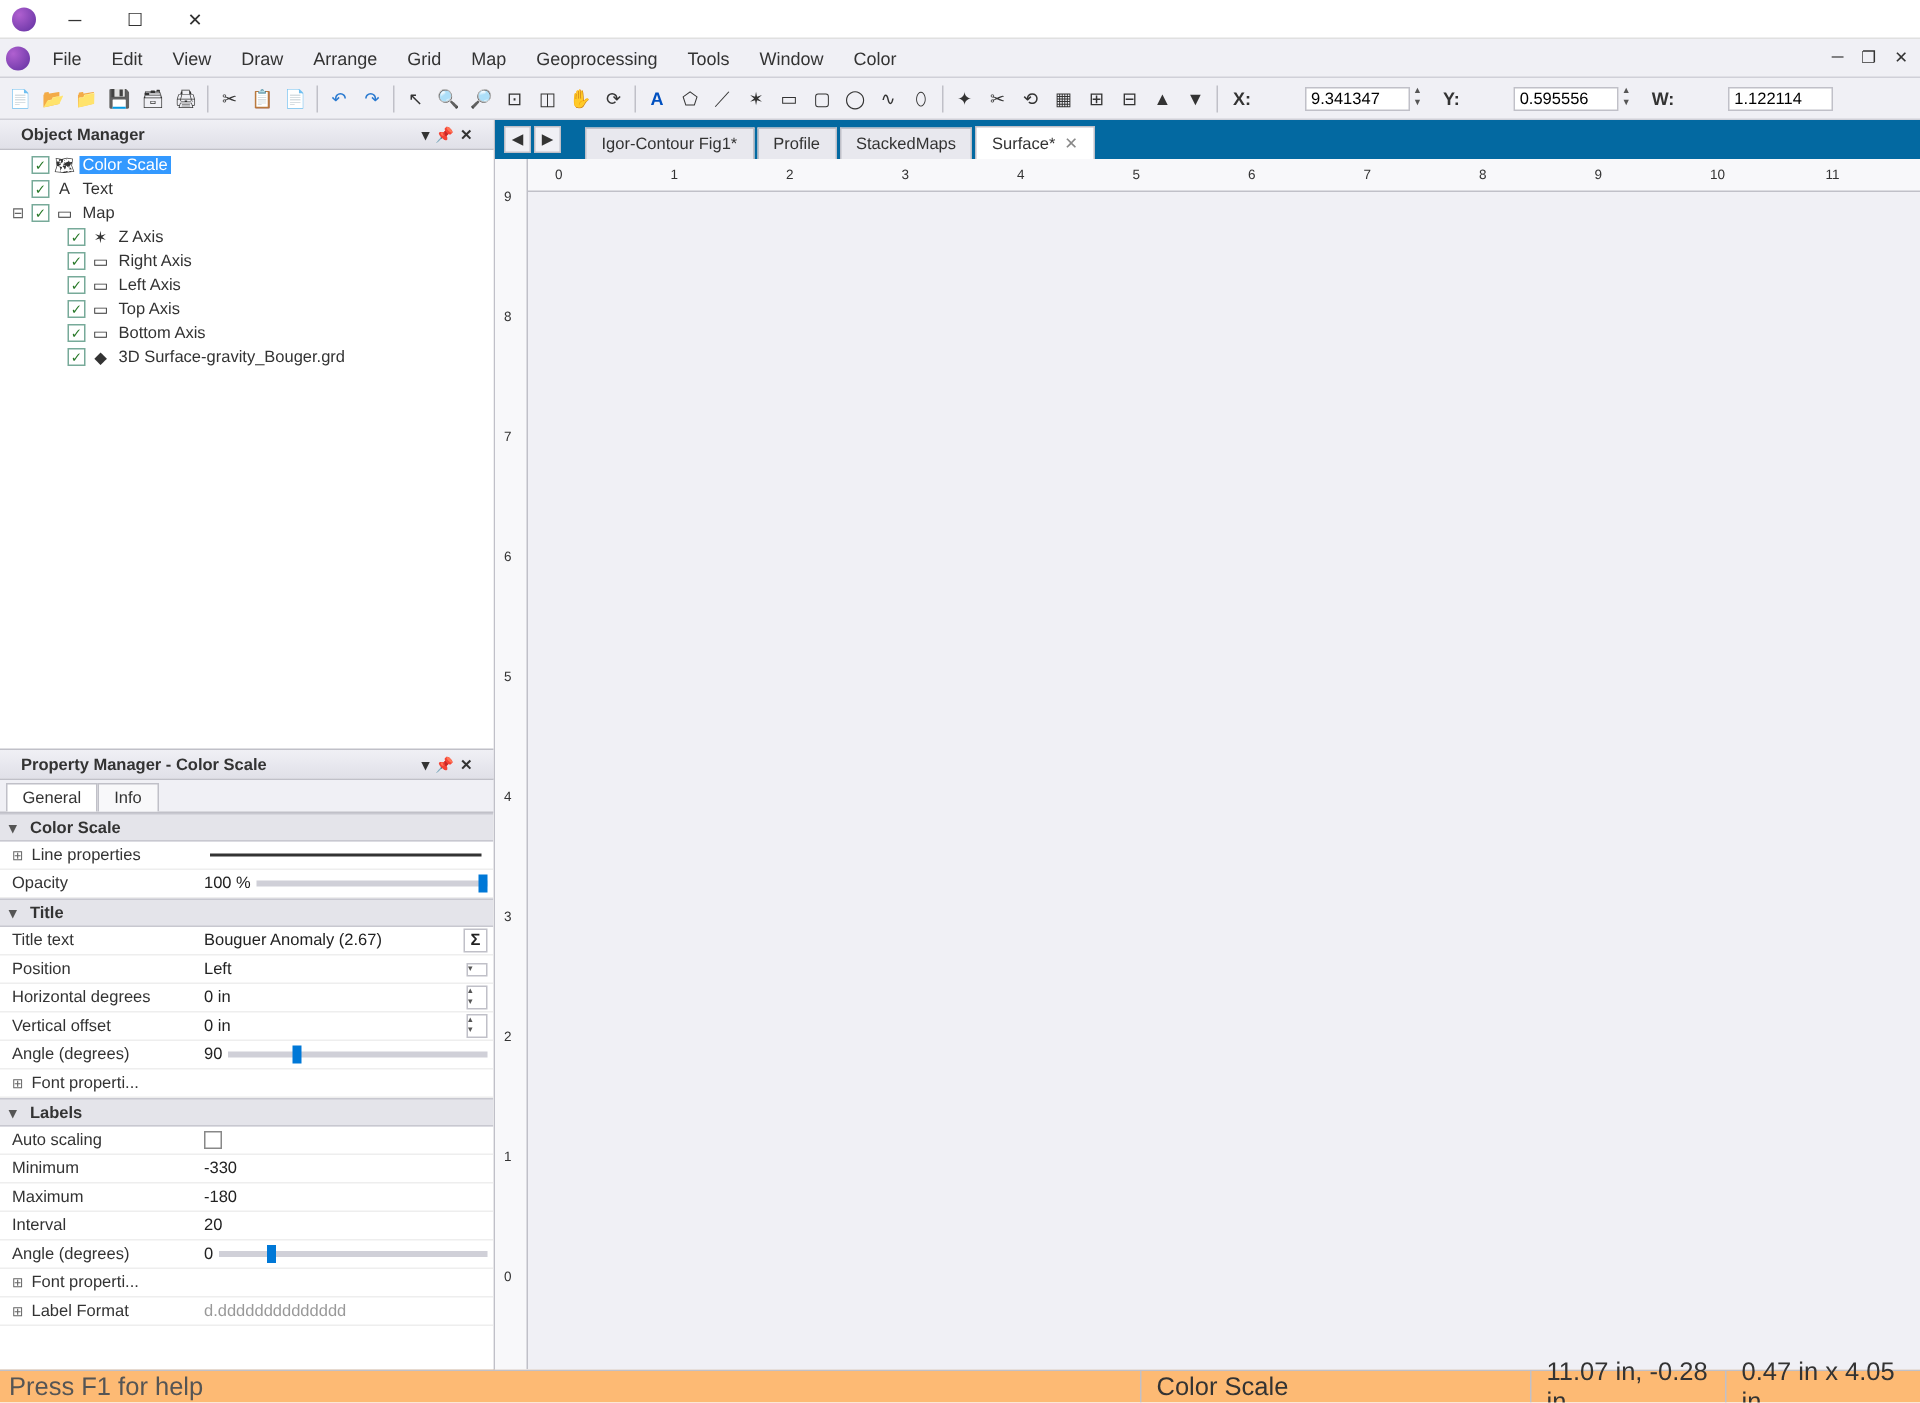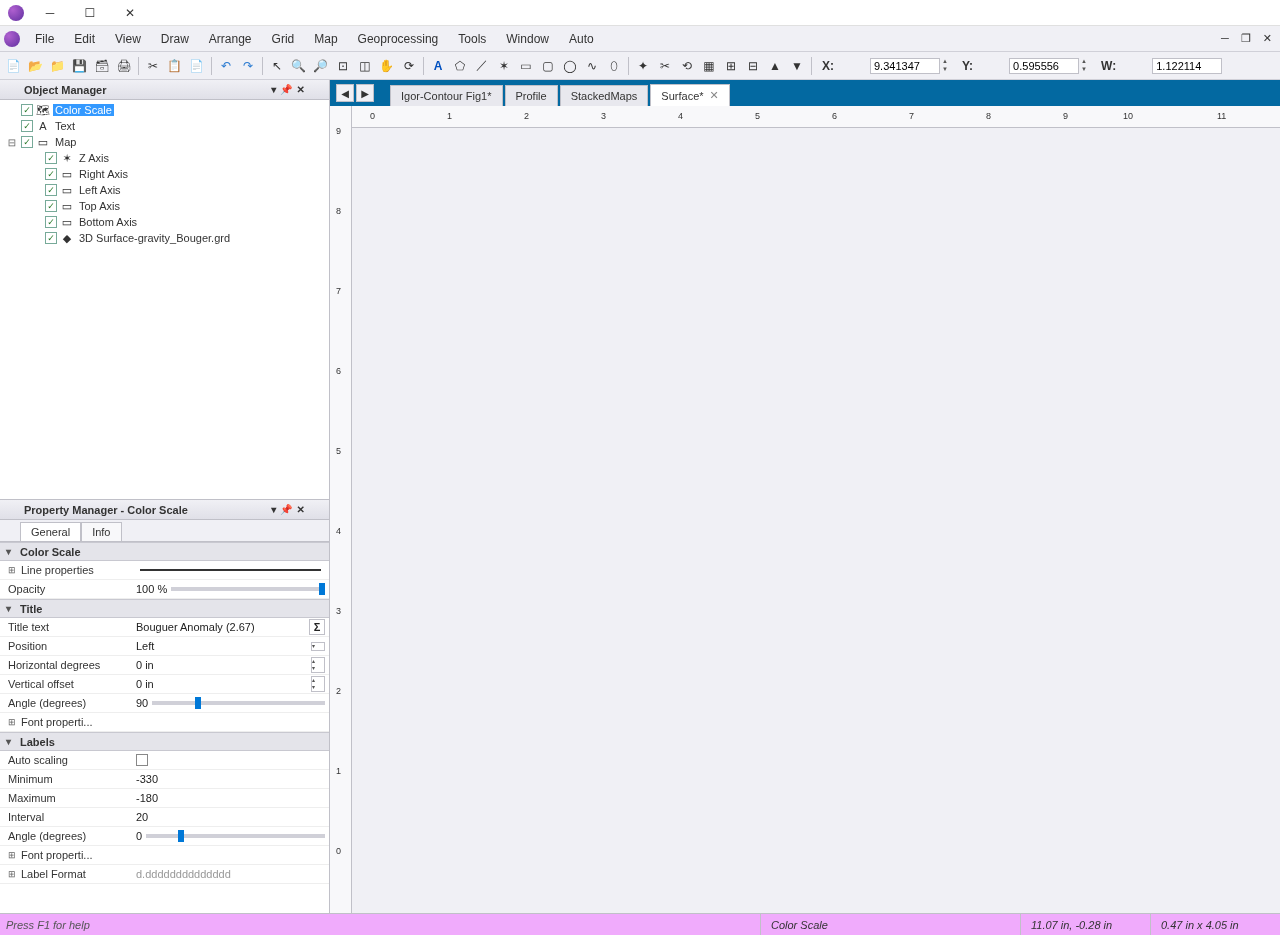--- a/index.html
+++ b/index.html
@@ -14,32 +14,32 @@
 .mdi-controls { margin-left: auto; display: flex; gap: 4px; font-size: 11px; color: #333; }
 .mdi-controls span { cursor: pointer; padding: 2px 4px; }
 .toolbar { height: 28px; background: #f0f0f5; display: flex; align-items: center; padding: 0 4px; gap: 2px; border-bottom: 1px solid #d0d0d8; }
 .tb-btn { width: 20px; height: 20px; display: flex; align-items: center; justify-content: center; cursor: pointer; border-radius: 2px; font-size: 12px; }
 .tb-sep { width: 1px; height: 18px; background: #c0c0c8; margin: 0 2px; }
 .tb-coord-lbl { font-weight: bold; margin-left: 6px; margin-right: 2px; }
 .tb-coord-val { width: 70px; border: 1px solid #c0c0c8; background: #fff; padding: 1px 3px; font-size: 11px; margin-left: 32px; }
 .tb-spin { width: 12px; height: 18px; display: flex; flex-direction: column; font-size: 6px; line-height: 8px; color: #555; }
 .main { display: flex; height: calc(935px - 26px - 26px - 28px - 22px); }
 .left-col { width: 330px; display: flex; flex-direction: column; border-right: 1px solid #c0c0c8; }
-.pane-header { height: 20px; background: linear-gradient(#f0f0f5,#e0e0e8); display: flex; align-items: center; padding: 0 24px; font-weight: bold; font-size: 11px; border-bottom: 1px solid #c0c0c8; }
+.pane-header { height: 20px; background: linear-gradient(#f0f0f5,#e0e0e8); display: flex; align-items: center; padding: 0 14px; font-weight: bold; font-size: 11px; border-bottom: 1px solid #c0c0c8; }
 .pane-header .hdr-btns { margin-left: auto; display: flex; gap: 4px; font-size: 10px; cursor: pointer; }
 .om-body { flex: 0 0 400px; overflow: auto; background: #fff; border-bottom: 1px solid #c0c0c8; }
 .tree { padding: 2px; }
 .tree-item { display: flex; align-items: center; height: 16px; font-size: 11px; gap: 3px; }
 .tree-item.sel .lbl { background: #3399ff; color: #fff; padding: 0 2px; }
 .tree-item .exp { width: 12px; text-align: center; color: #666; cursor: pointer; font-size: 10px; }
 .tree-item .cb { width: 12px; height: 12px; border: 1px solid #7a9; display: flex; align-items: center; justify-content: center; color: #2a7a2a; font-size: 9px; background: #fff; }
 .tree-item .ico { width: 14px; text-align: center; }
 .tree-item .lbl { padding: 0 2px; }
 .pm-pane { flex: 1; display: flex; flex-direction: column; overflow: hidden; }
-.pm-tabs { height: 22px; display: flex; align-items: flex-end; gap: 0; background: #f0f0f5; padding: 0 20px; border-bottom: 1px solid #c0c0c8; }
+.pm-tabs { height: 22px; display: flex; align-items: flex-end; gap: 0; background: #f0f0f5; padding: 0 4px; border-bottom: 1px solid #c0c0c8; }
 .pm-tab { padding: 3px 10px; font-size: 11px; border: 1px solid #c0c0c8; border-bottom: none; background: #f8f8fa; cursor: pointer; }
 .pm-tab.active { background: #fff; font-weight: 500; }
 .pm-body { flex: 1; overflow: auto; background: #fff; }
 .pm-section { height: 19px; background: #e4e4ea; display: flex; align-items: center; padding: 0 6px; font-weight: bold; font-size: 11px; border-top: 1px solid #c8c8d0; border-bottom: 1px solid #c8c8d0; }
 .pm-section .collapse { width: 10px; font-size: 10px; color: #555; margin-right: 4px; cursor: pointer; }
 .pm-row { display: flex; height: 19px; align-items: center; border-bottom: 1px solid #eee; font-size: 11px; }
 .pm-key { width: 132px; padding-left: 8px; display: flex; align-items: center; gap: 3px; }
 .pm-key .exp { width: 10px; font-size: 9px; color: #666; }
 .pm-val { flex: 1; padding: 0 4px; display: flex; align-items: center; gap: 4px; color: #222; position: relative; }
 .pm-val.gray { color: #999; }
@@ -55,37 +55,37 @@
 .doc-tab.active { background: #fff; }
 .doc-tab .close { font-size: 11px; color: #888; }
 .tabs-nav { position: relative; }
 .tabs-nav .navbtn { position: absolute; top: 4px; width: 18px; height: 18px; border: 1px solid #c0c0c8; background: #f0f0f5; display:flex; align-items:center; justify-content:center; font-size:10px; cursor:pointer;}
 .canvas-wrap { flex: 1; display: flex; overflow: hidden; }
 .vruler { width: 22px; background: #f8f8fa; border-right: 1px solid #c0c0c8; position: relative; }
 .rulers-horizontal { height: 22px; background: #f8f8fa; border-bottom: 1px solid #c0c0c8; position: relative; }
 .rulers-horizontal .tick, .vruler .tick { position: absolute; font-size: 9px; color: #333; }
 .canvas-inner { flex: 1; position: relative; background: #fafafa; overflow: hidden; }
 .scroll-v { position:absolute; right:0; top:22px; bottom:16px; width:16px; background:#f0f0f0; border-left:1px solid #ddd;}
-.statusbar { height: 22px; background: #f0abfc; border-top: 1px solid #c0c0c8; display: flex; align-items: center; font-size: 11px; font-style: italic; }
+.statusbar { height: 22px; background: #fdba74; border-top: 1px solid #c0c0c8; display: flex; align-items: center; font-size: 17px; }
 .statusbar .cell { padding: 0 10px; border-left: 1px solid #c0c0c8; height: 100%; display: flex; align-items: center; }
 .statusbar .hint { flex: 1; padding-left: 6px; color: #555; }
 </style>
 </head>
 <body>
 
 <div class="titlebar">
   <div class="app-icon"></div>
   <div class="winbtn">─</div>
   <div class="winbtn">☐</div>
   <div class="winbtn">✕</div>
 </div>
 
 <div class="menubar">
   <div class="app-icon"></div>
-  <div id="menus" style="display: contents;"><div class="menu">File</div><div class="menu">Edit</div><div class="menu">View</div><div class="menu">Draw</div><div class="menu">Arrange</div><div class="menu">Grid</div><div class="menu">Map</div><div class="menu">Geoprocessing</div><div class="menu">Tools</div><div class="menu">Window</div><div class="menu">Auto</div></div>
+  <div id="menus" style="display: contents;"><div class="menu">File</div><div class="menu">Edit</div><div class="menu">View</div><div class="menu">Draw</div><div class="menu">Arrange</div><div class="menu">Grid</div><div class="menu">Map</div><div class="menu">Geoprocessing</div><div class="menu">Tools</div><div class="menu">Window</div><div class="menu">Color</div></div>
   <div class="mdi-controls">
     <span>─</span>
     <span>❐</span>
     <span>✕</span>
   </div>
 </div>
 
 <div class="toolbar">
   <div class="tb-btn">📄</div>
   <div class="tb-btn">📂</div>
@@ -399,21 +399,21 @@
             <div class="tick" style="left: 18px; top: 5px;">0</div>
             <div class="tick" style="left: 95px; top: 5px;">1</div>
             <div class="tick" style="left: 172px; top: 5px;">2</div>
             <div class="tick" style="left: 249px; top: 5px;">3</div>
             <div class="tick" style="left: 326px; top: 5px;">4</div>
             <div class="tick" style="left: 403px; top: 5px;">5</div>
             <div class="tick" style="left: 480px; top: 5px;">6</div>
             <div class="tick" style="left: 557px; top: 5px;">7</div>
             <div class="tick" style="left: 634px; top: 5px;">8</div>
             <div class="tick" style="left: 711px; top: 5px;">9</div>
-            <div class="tick" style="left: 771px; top: 5px;">10</div>
+            <div class="tick" style="left: 788px; top: 5px;">10</div>
             <div class="tick" style="left: 865px; top: 5px;">11</div>
           </div>
         <div class="canvas-inner">
 
           <div class="scroll-v"></div>
 
         </div>
       </div>
     </div>
   </div>

